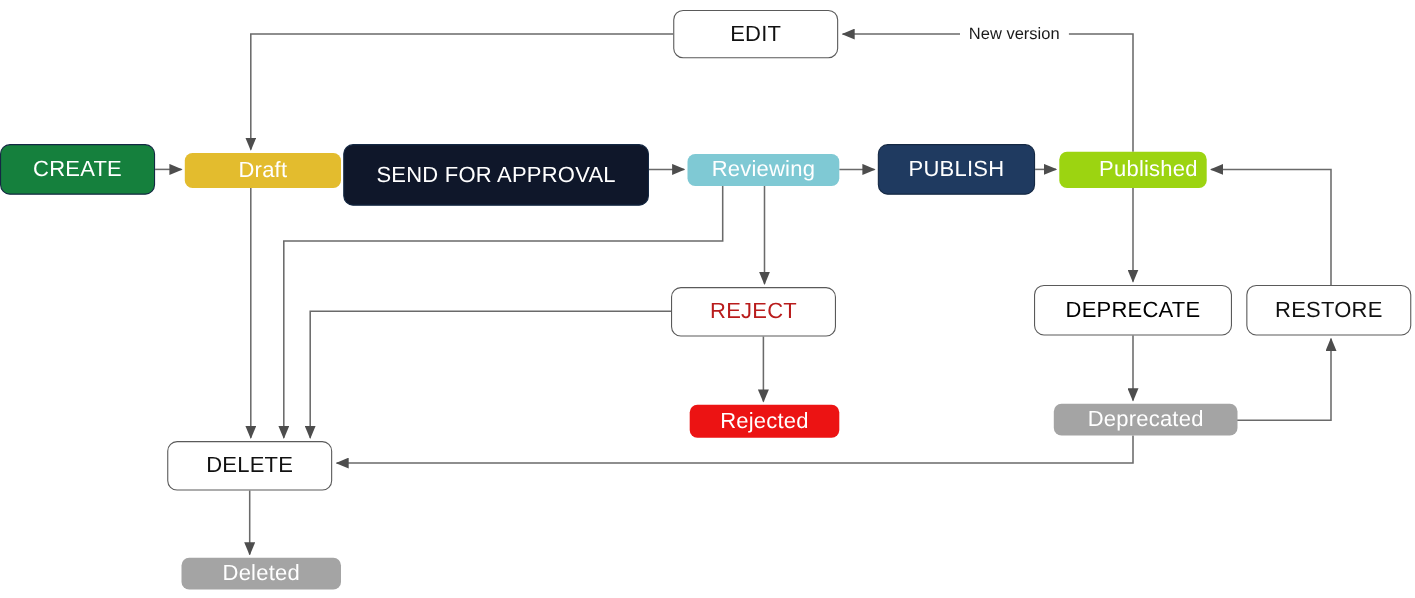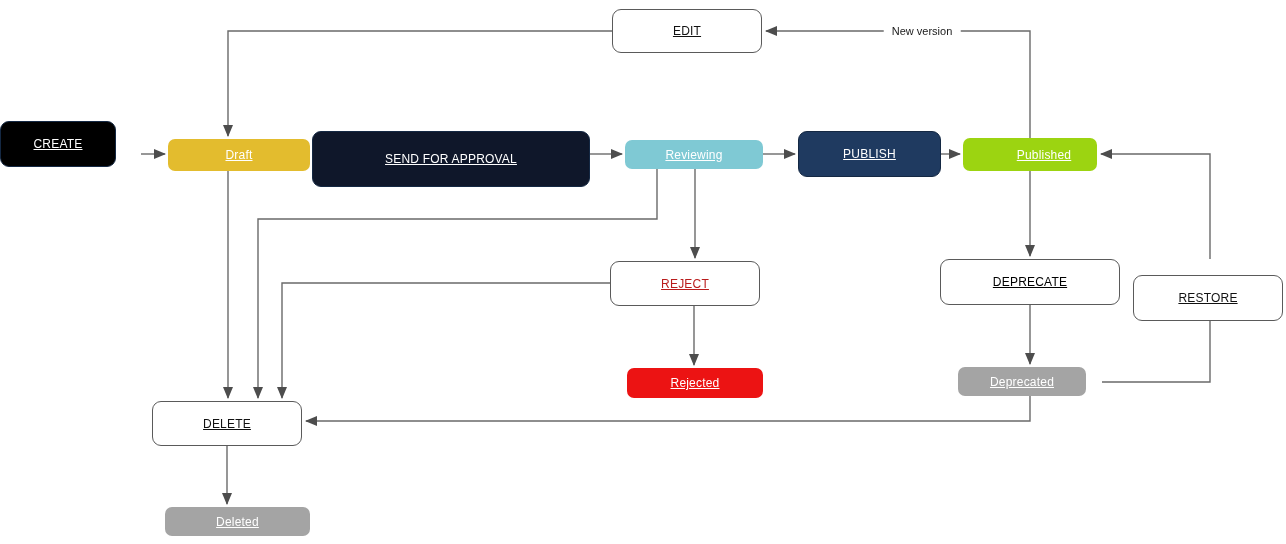--- a/index.html
+++ b/index.html
@@ -1,29 +1,28 @@
 <!DOCTYPE html>
 <html><head>
 <meta charset="utf-8">
 <style>
   html,body{margin:0;padding:0;background:#ffffff;font-family:"Liberation Sans",sans-serif;}
   #canvas{position:relative;width:1286px;height:544px;background:#ffffff;overflow:hidden;}
   #edges{position:absolute;left:0;top:0;width:1286px;height:544px;}
   .node{
     position:absolute;display:flex;align-items:center;justify-content:center;
-    box-sizing:border-box;font-size:12px;white-space:nowrap;z-index:2;
+    box-sizing:border-box;font-size:20px;white-space:nowrap;z-index:2;
     letter-spacing:.2px;
-    text-decoration:underline;
   }
   .action-primary{border-radius:9px;border:1px solid #142843;}
   .action-outline{background:#ffffff;border:1.5px solid #5a5a5a;border-radius:9px;color:#111111;}
   .state{border-radius:7px;}
   .edge-label{
     position:absolute;transform:translate(-50%,-50%);background:#ffffff;
-    padding:1px 8px;font-size:11px;color:#1a1a1a;white-space:nowrap;z-index:3;
+    padding:1px 8px;font-size:15px;color:#1a1a1a;white-space:nowrap;z-index:3;
   }
   polyline.edge{fill:none;stroke-width:1.4px;}
 </style>
 </head>
 <body>
 
 <div id="canvas">
   <svg id="edges" xmlns="http://www.w3.org/2000/svg" viewBox="0 0 1286 544">
     <defs>
       <marker id="arrow" markerUnits="userSpaceOnUse" markerWidth="12" markerHeight="10" refX="11" refY="5" orient="auto">
@@ -44,28 +43,28 @@
         <polyline class="edge" points="618,283 282,283 282,398" stroke="#6a6a6a" marker-end="url(#arrow)"></polyline>
         <polyline class="edge" points="694,306 694,365" stroke="#6a6a6a" marker-end="url(#arrow)"></polyline>
         <polyline class="edge" points="1030,171 1030,256" stroke="#6a6a6a" marker-end="url(#arrow)"></polyline>
         <polyline class="edge" points="1030,305 1030,364" stroke="#6a6a6a" marker-end="url(#arrow)"></polyline>
         <polyline class="edge" points="1030,396 1030,421 306,421" stroke="#6a6a6a" marker-end="url(#arrow)"></polyline>
         <polyline class="edge" points="1102,382 1210,382 1210,308" stroke="#6a6a6a" marker-end="url(#arrow)"></polyline>
         <polyline class="edge" points="1210,259 1210,154 1101,154" stroke="#6a6a6a" marker-end="url(#arrow)"></polyline>
         <polyline class="edge" points="227,446 227,504" stroke="#6a6a6a" marker-end="url(#arrow)"></polyline>
       </g>
   </svg>
-<div class="node action-primary" style="left: 0px; top: 121px; width: 116px; height: 46px; background: #000000; color: rgb(255, 255, 255);">CREATE</div>
+<div class="node action-primary" style="left: 0px; top: 131px; width: 141px; height: 46px; background: #15803d; color: rgb(255, 255, 255);">CREATE</div>
     <div class="node state" style="left: 168px; top: 139px; width: 142px; height: 32px; background: rgb(227, 188, 46); color: rgb(255, 255, 255);">Draft</div>
     <div class="node action-primary" style="left: 312px; top: 131px; width: 278px; height: 56px; background: #0f172a; color: rgb(255, 255, 255);">SEND FOR APPROVAL</div>
     <div class="node state" style="left: 625px; top: 140px; width: 138px; height: 29px; background: rgb(127, 201, 212); color: rgb(255, 255, 255);">Reviewing</div>
     <div class="node action-primary" style="left: 798px; top: 131px; width: 143px; height: 46px; background: rgb(31, 58, 96); color: rgb(255, 255, 255);">PUBLISH</div>
     <div class="node state" style="left: 963px; top: 138px; width: 134px; height: 33px; background: rgb(156, 212, 17); color: rgb(255, 255, 255); padding-left: 28px;">Published</div>
     <div class="node action-outline" style="left: 612px; top: 9px; width: 150px; height: 44px; color: rgb(17, 17, 17);">EDIT</div>
     <div class="node action-outline" style="left: 610px; top: 261px; width: 150px; height: 45px; color: #b91c1c;">REJECT</div>
     <div class="node action-outline" style="left: 940px; top: 259px; width: 180px; height: 46px; color: #000000;">DEPRECATE</div>
-    <div class="node action-outline" style="left: 1133px; top: 275px; width: 150px; height: 46px; color: rgb(17, 17, 17);">RESTORE</div>
+    <div class="node action-outline" style="left: 1133px; top: 259px; width: 150px; height: 46px; color: rgb(17, 17, 17);">RESTORE</div>
     <div class="node state" style="left: 627px; top: 368px; width: 136px; height: 30px; background: rgb(236, 19, 19); color: rgb(255, 255, 255);">Rejected</div>
-    <div class="node state" style="left: 958px; top: 367px; width: 128px; height: 29px; background: rgb(164, 164, 164); color: rgb(255, 255, 255);">Deprecated</div>
+    <div class="node state" style="left: 958px; top: 367px; width: 167px; height: 29px; background: rgb(164, 164, 164); color: rgb(255, 255, 255);">Deprecated</div>
     <div class="node action-outline" style="left: 152px; top: 401px; width: 150px; height: 45px; color: rgb(17, 17, 17);">DELETE</div>
     <div class="node state" style="left: 165px; top: 507px; width: 145px; height: 29px; background: rgb(164, 164, 164); color: rgb(255, 255, 255);">Deleted</div>
     <div class="edge-label" style="left: 922px; top: 31px;">New version</div>
   </div>
 
 </body></html>

